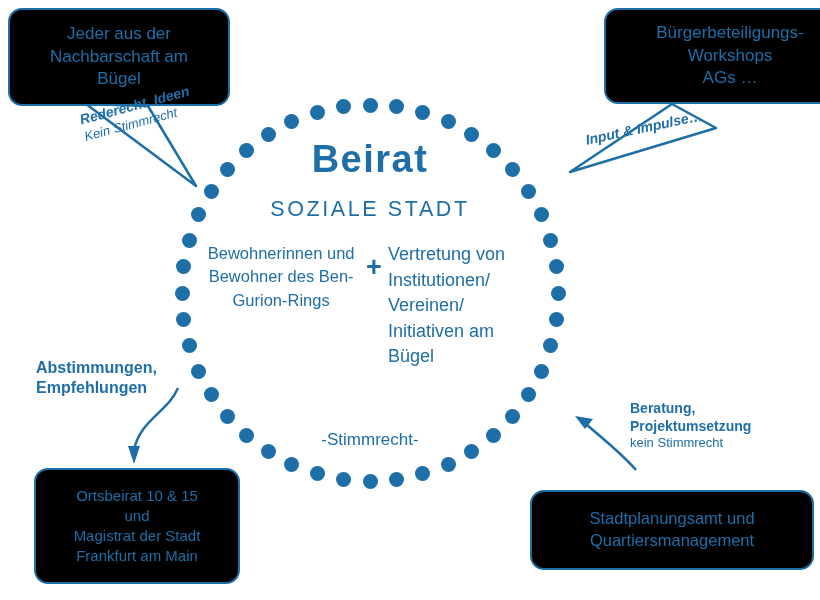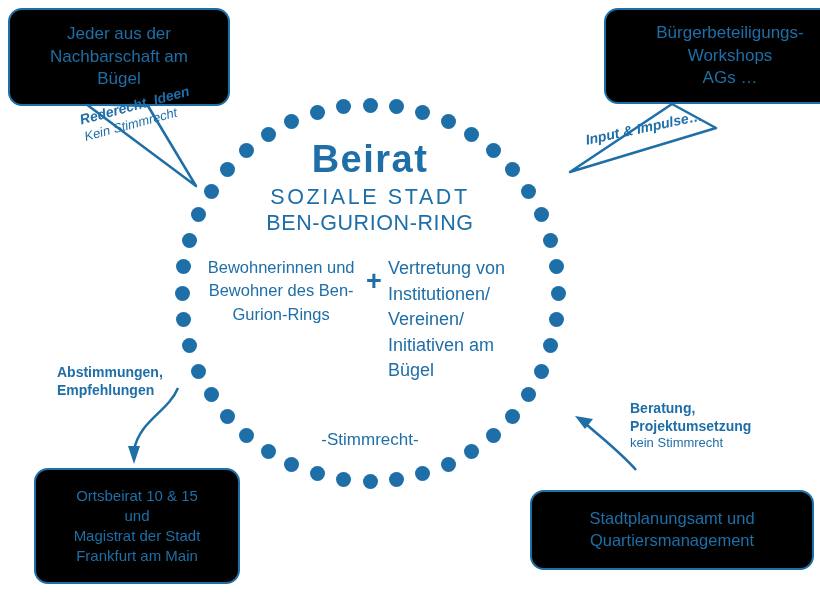--- a/index.html
+++ b/index.html
@@ -84,21 +84,21 @@
   }
   #title-main {
     font-size: 38px;
     font-weight: bold;
     letter-spacing: 1.5px;
     margin-top: 40px;
   }
   #title-sub1 {
     font-size: 21.5px;
     letter-spacing: 2.6px;
-    margin-top: 4px;
+    margin-top: 16px;
   }
   #title-sub2 {
     font-size: 21.5px;
     letter-spacing: 0.6px;
     margin-top: 1px;
   }
   #columns {
     display: flex;
     justify-content: center;
     align-items: flex-start;
@@ -154,25 +154,24 @@
   #lbl-input {
     left: 584px;
     top: 132px;
     font-size: 14px;
     font-weight: bold;
     font-style: italic;
     transform: rotate(-12deg);
     transform-origin: left top;
   }
   #lbl-abstimmungen {
-    left: 57px;
+    left: 36px;
     top: 358px;
-    font-size: 14px;
-    font-weight: bold;
-    margin-top: 6px;
+    font-size: 16px;
+    font-weight: bold;
   }
   #lbl-beratung {
     left: 630px;
     top: 400px;
     font-size: 14px;
     font-weight: bold;
   }
   #lbl-beratung .sub {
     font-weight: normal;
     font-size: 13px;
@@ -247,21 +246,20 @@
     <path d="M 178 388 C 168 412 140 420 134 450" fill="none" stroke="#1e6ea7" stroke-width="2.5"></path>
     <path d="M 134 464 L 128 446 L 140 446 Z" fill="#1e6ea7"></path>
 
     <path d="M 636 470 C 620 452 604 440 586 424" fill="none" stroke="#1e6ea7" stroke-width="2.5"></path>
     <path d="M 575 416 L 593 419 L 585 429 Z" fill="#1e6ea7"></path>
   </svg>
 
   <div id="center-text">
     <div id="title-main">Beirat</div>
     <div id="title-sub1">SOZIALE STADT</div>
-    <div id="title-sub2">BEN-GURION-RING</div>
     <div id="columns">
       <div id="col-left">Bewohnerinnen und Bewohner des Ben-Gurion-Rings</div>
       <div id="plus">+</div>
       <div id="col-right">Vertretung von Institutionen/ Vereinen/ Initiativen am Bügel</div>
     </div>
     <div id="stimmrecht">-Stimmrecht-</div>
   </div>
 
   <div class="box" id="box-neighbourhood">
     <div>Jeder aus der</div>

